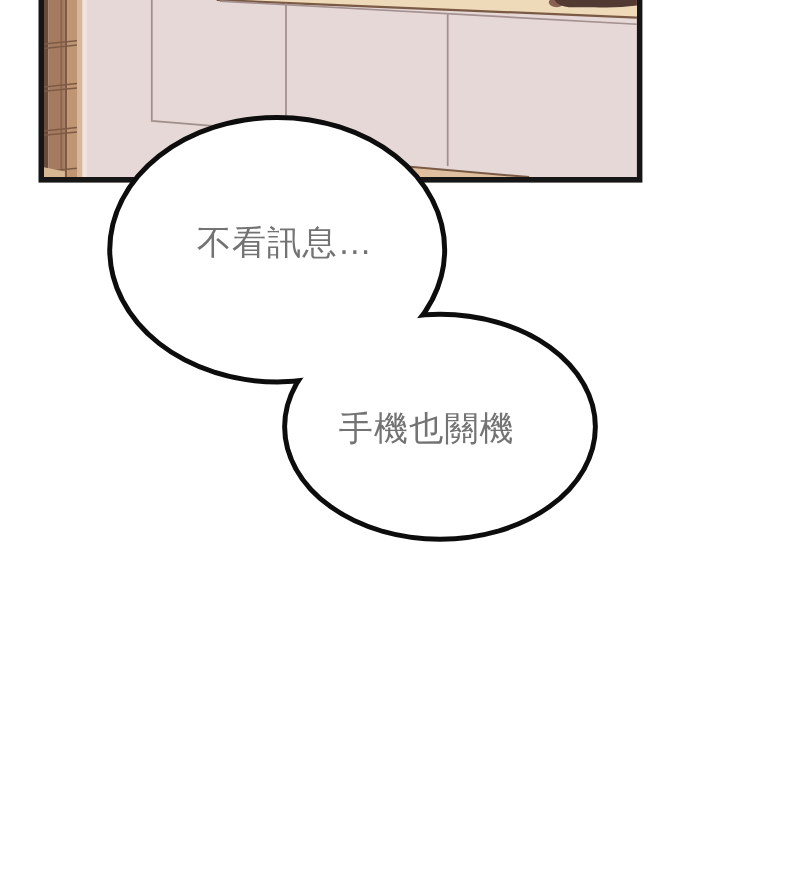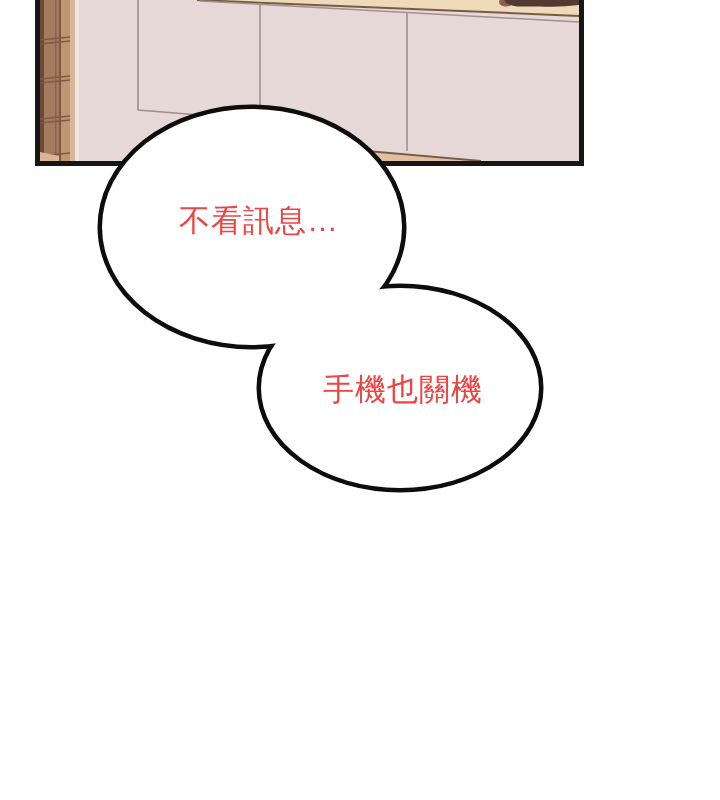--- a/index.html
+++ b/index.html
@@ -11,26 +11,26 @@
     overflow: hidden;
     font-family: "Liberation Sans", sans-serif;
   }
   .stage svg { position: absolute; left: 0; top: 0; }
   .bubble-text {
     position: absolute;
     font-family: "Liberation Sans", sans-serif;
     font-size: 31px;
     line-height: 36px;
     letter-spacing: 1px;
-    color: #ef4444;
+    color: #737373;
     white-space: nowrap;
     user-select: none;
   }
   .bubble-text.t1 { left: 179px; top: 203px; }
-  .bubble-text.t2 { left: 323px; top: 372px; }
+  .bubble-text.t2 { left: 308px; top: 372px; }
 </style>
 </head>
 <body>
 
 <div class="stage">
 
   <svg width="720" height="800" viewBox="0 0 720 800">
     <defs>
       <clipPath id="panelClip">
         <rect x="40" y="0" width="539" height="161"></rect>

